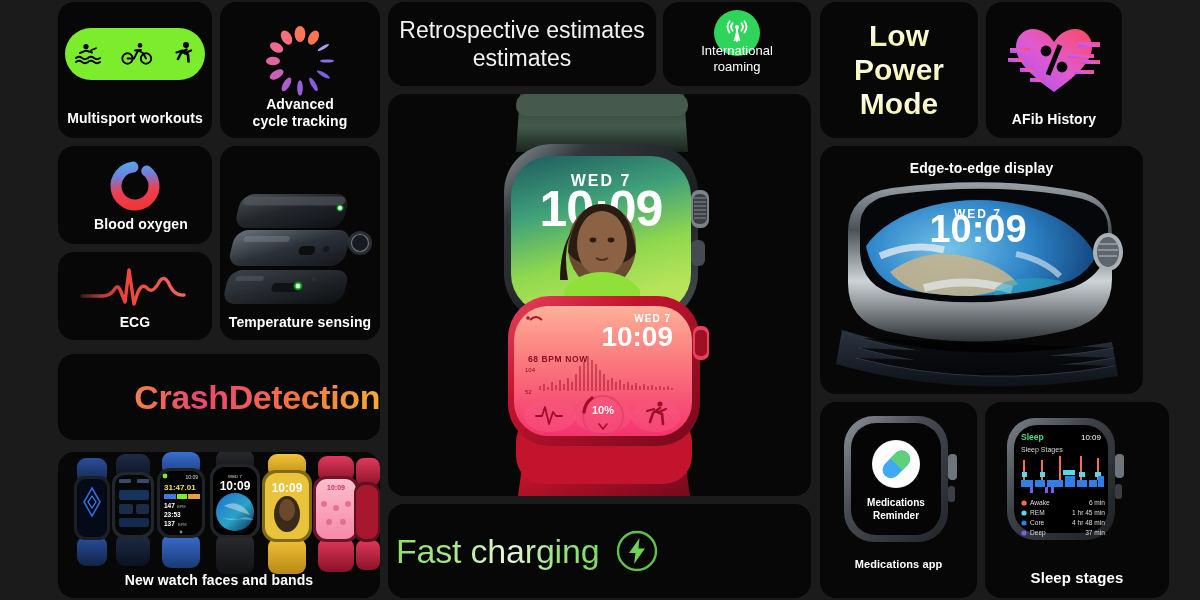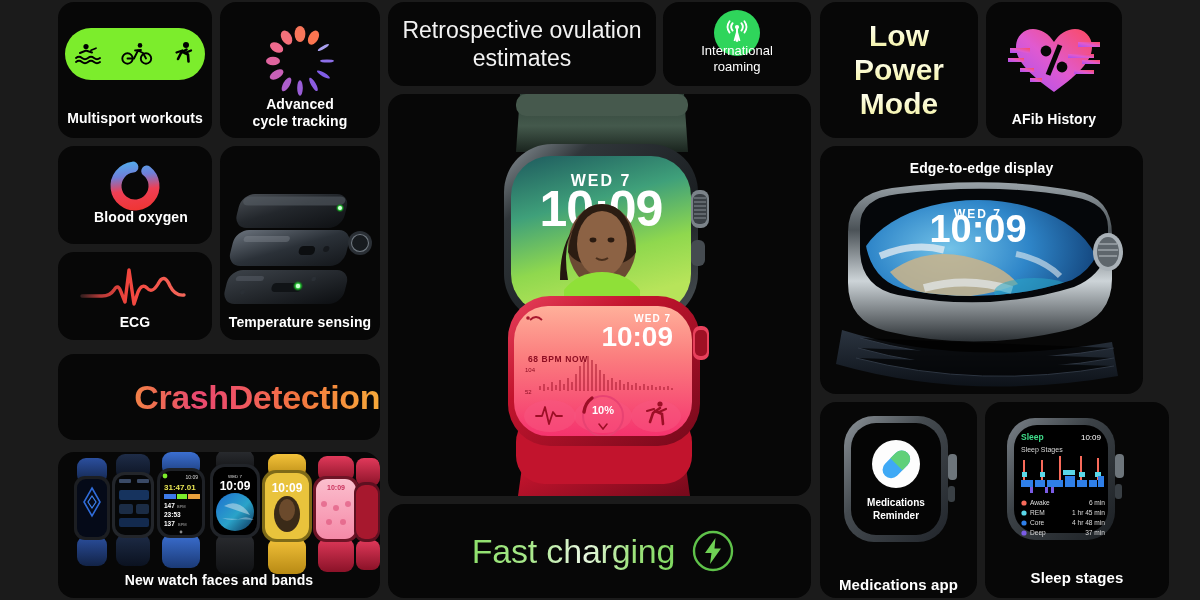--- a/index.html
+++ b/index.html
@@ -78,21 +78,21 @@
   
   .crash {
     font-size: 34px; font-weight: 700; letter-spacing: -.4px;
     background: linear-gradient(90deg,#f7b13a 0%,#f59a3c 16%,#ef6b52 31%,#e8486f 43%,#ef5563 56%,#f4753f 74%,#f7a93a 100%);
     -webkit-background-clip: text; background-clip: text;
     color: transparent; text-align: right;
   }
 
   
   .fastrow {
-    display: flex; align-items: center; justify-content: center; gap: 16px; margin-left: 8px;
+    display: flex; align-items: center; gap: 16px; margin-left: 8px;
   }
   .fasttext {
     font-size: 34px; font-weight: 500; letter-spacing: -.2px;
     background: linear-gradient(100deg,#8de06a 0%,#a9e98c 30%,#e9f7e2 55%,#9fe37e 78%,#7ed95f 100%);
     -webkit-background-clip: text; background-clip: text; color: transparent;
   }
 
   
   .photo { position: absolute; inset: 0; }
 </style>
@@ -176,21 +176,21 @@
             </g>
         </g>
       </svg>
     </div>
     <div class="label" style="bottom:26px;">Advanced</div>
     <div class="label" style="bottom:9px;">cycle tracking</div>
   </div>
 
   <div class="card" style="left:388px;top:2px;width:268px;height:84px;">
     <div class="center-text">
-      <div class="big-white">Retrospective ovulation</div>
+      <div class="big-white">Retrospective estimates</div>
       <div class="big-white">estimates</div>
     </div>
   </div>
 
   <div class="card" style="left:663px;top:2px;width:148px;height:84px;">
     <div class="green-circle">
       <svg width="28" height="28" viewBox="0 0 28 28">
         <path d="M14 9.5 L14 22" stroke="#fff" stroke-width="2" stroke-linecap="round"></path>
         <path d="M11.5 22 L14 13 L16.5 22" stroke="#fff" stroke-width="1.9" fill="none" stroke-linejoin="round"></path>
         <circle cx="14" cy="8" r="2.1" fill="#fff"></circle>
@@ -253,21 +253,21 @@
           <linearGradient id="bo1" x1="0" y1="1" x2="1" y2="0">
             <stop offset="0" stop-color="#f0342f"></stop>
             <stop offset="42%" stop-color="#ee3f55"></stop>
             <stop offset="70%" stop-color="#6f7fd8"></stop>
             <stop offset="100%" stop-color="#4fb3f0"></stop>
           </linearGradient>
         </defs>
         <circle cx="28" cy="28" r="19" fill="none" stroke="url(#bo1)" stroke-width="11" stroke-dasharray="104 16" stroke-linecap="round" transform="rotate(-52 28 28)"></circle>
       </svg>
     </div>
-    <div class="label" style="bottom:19px;margin-left:12px;">Blood oxygen</div>
+    <div class="label" style="bottom:12px;margin-left:12px;">Blood oxygen</div>
   </div>
 
   <div class="card" style="left:58px;top:252px;width:154px;height:88px;">
     <div style="position:absolute;left:50%;top:14px;transform:translateX(-50%);">
       <svg width="110" height="44" viewBox="0 0 110 44">
         <defs>
           <linearGradient id="ecgg" x1="0" y1="0" x2="1" y2="0">
             <stop offset="0" stop-color="#3a2020"></stop>
             <stop offset="18%" stop-color="#b63a38"></stop>
             <stop offset="45%" stop-color="#f2453d"></stop>
@@ -702,21 +702,21 @@
 
         <circle cx="76" cy="62" r="24" fill="#fdfdfd"></circle>
         <g transform="rotate(-45 76 62)">
           <rect x="60" y="54" width="32" height="17" rx="8.5" fill="#3fa9f5"></rect>
           <path d="M76 54 h7.5 a8.5 8.5 0 0 1 0 17 H76 Z" fill="#5fd07a"></path>
         </g>
         <text x="76" y="104" font-family="Liberation Sans, sans-serif" font-size="10" font-weight="bold" fill="#fff" text-anchor="middle">Medications</text>
         <text x="76" y="117" font-family="Liberation Sans, sans-serif" font-size="10" font-weight="bold" fill="#fff" text-anchor="middle">Reminder</text>
       </svg>
     </div>
-    <div class="label" style="bottom:5px;font-size:15px;">Medications app</div>
+    <div class="label" style="bottom:28px;font-size:11px;">Medications app</div>
   </div>
 
   <div class="card" style="left:985px;top:402px;width:184px;height:196px;">
     <div class="photo" style="bottom:34px;">
       <svg width="158" height="162" viewBox="0 0 158 162">
         <defs>
           <linearGradient id="slpCase" x1="0" y1="0" x2="1" y2="1">
             <stop offset="0" stop-color="#7b8289"></stop>
               <stop offset="40%" stop-color="#3c4247"></stop>
             <stop offset="100%" stop-color="#1b1f23"></stop>

